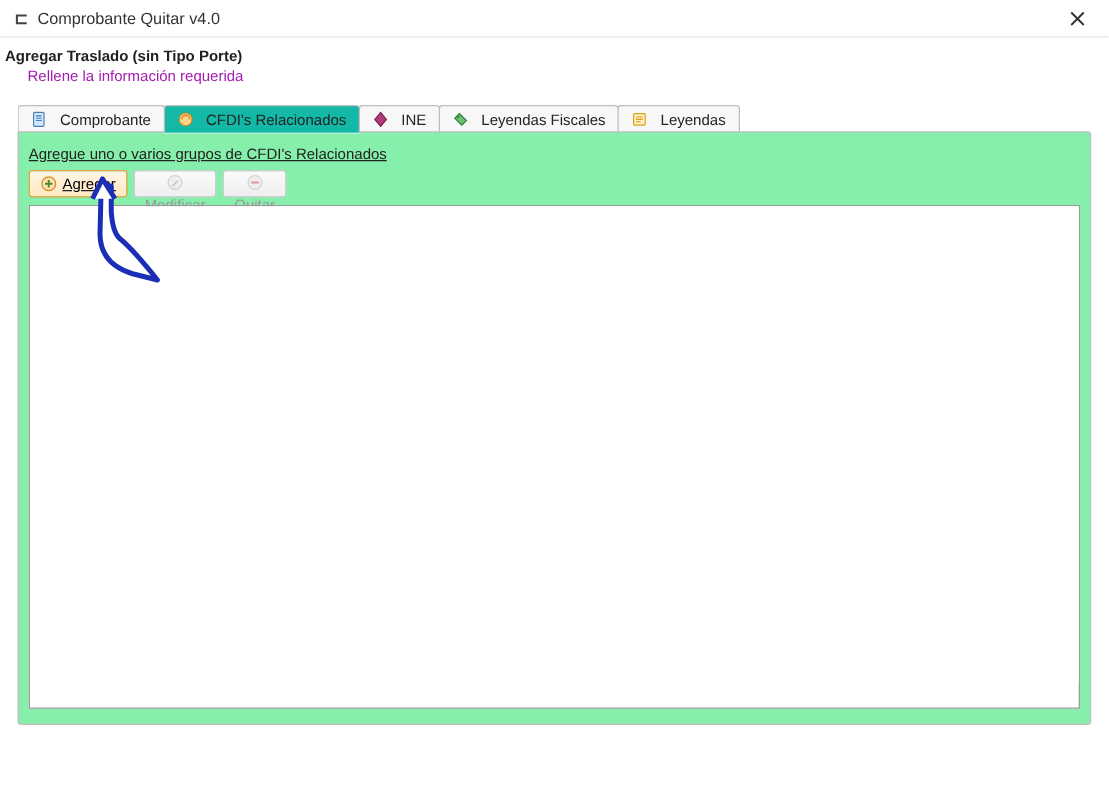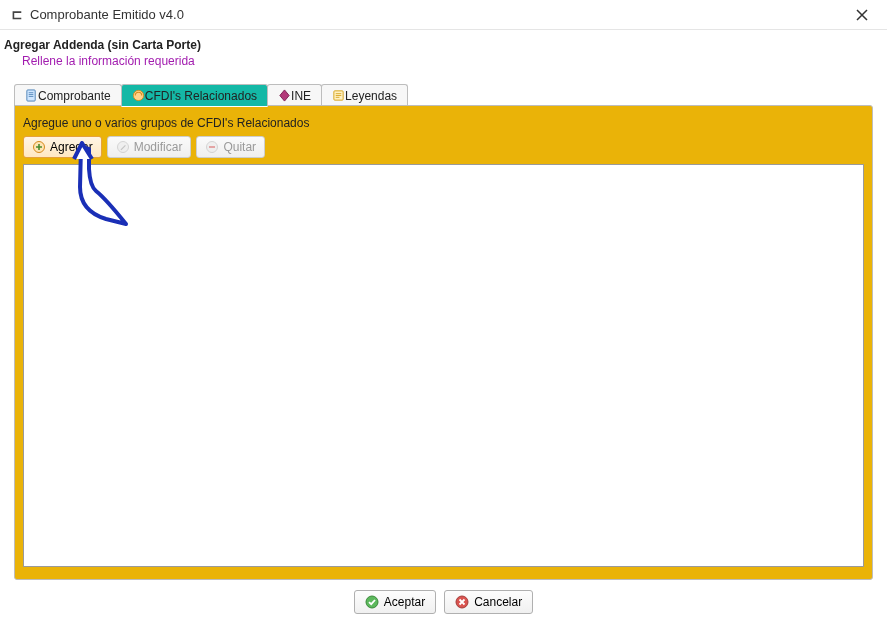--- a/index.html
+++ b/index.html
@@ -48,21 +48,21 @@
     .tabbar {
       display: flex;
       align-items: flex-end;
       position: relative;
       height: 24px;
       margin-bottom: 0;
     }
     .tab {
       display: flex;
       align-items: center;
-      gap: 0;
+      gap: 10px;
       padding: 3px 10px;
       border: 1px solid #bdbdbd;
       border-bottom: none;
       border-radius: 3px 3px 0 0;
       background: #f7f7f7;
       margin-right: -1px;
       cursor: pointer;
       position: relative;
       font-size: 12px;
       height: 22px;
@@ -76,23 +76,24 @@
     }
     .tab-icon { width: 13px; height: 13px; display:inline-flex; align-items:center; justify-content:center; }
     .tab-icon svg { width: 13px; height: 13px; }
 
     .tab-content {
       border: 1px solid #bdbdbd;
       border-top: 1px solid #bdbdbd;
       border-radius: 0 3px 3px 3px;
       padding: 10px 8px 8px 8px;
       margin-top: -1px;
-      background: #eab308;
+      background: #86efac;
       height: 475px;
       position: relative;
+      text-decoration: underline;
     }
     .tab-content-inner {
       position: relative;
       height: 100%;
     }
     .instruction {
       font-size: 12px;
       color: #222;
       margin: 0 0 6px 0;
     }
@@ -115,20 +116,21 @@
     }
     .btn.highlight {
       border: 1px solid #e6a23c;
       background: linear-gradient(#fff5e6,#ffe8c2);
     }
     .btn.disabled {
       color: #9a9a9a;
       cursor: default;
       background: linear-gradient(#fafafa,#efefef);
       border-color: #cdcdcd;
+      flex-direction: column;
     }
     .btn.disabled .btn-icon svg { opacity: .45; }
     .btn .btn-icon { width:14px; height:14px; display:inline-flex; }
     .grid {
       border: 1px solid #9a9a9a;
       height: calc(100% - 52px);
       background: #fff;
     }
     .grid-header {
       display: flex;
@@ -179,30 +181,30 @@
       cursor: pointer;
       height: 24px;
     }
     .fbtn .ficon { width:14px; height:14px; display:inline-flex; }
   </style>
 </head>
 <body>
 
 <div class="titlebar">
   <span class="app-icon">⊏</span>
-  <span class="window-title">Comprobante Emitido v4.0</span>
+  <span class="window-title">Comprobante Quitar v4.0</span>
   <div class="close-btn">
     <svg viewBox="0 0 12 12" width="12" height="12">
         <path d="M1 1 L11 11 M11 1 L1 11" stroke="#333" stroke-width="1.5" fill="none"></path>
       </svg>
   </div>
 </div>
 
 <div class="header-area">
-  <div class="header-title">Agregar Addenda (sin Carta Porte)</div>
+  <div class="header-title">Agregar Traslado (sin Tipo Porte)</div>
   <div class="header-sub">Rellene la información requerida</div>
 </div>
 
 <div class="content">
 
   <div class="tabbar">
     <div class="tab">
       <span class="tab-icon">
         <svg viewBox="0 0 14 14">
             <rect x="2" y="1" width="9" height="12" rx="1" fill="#cfe6ff" stroke="#4a7fb5"></rect>
@@ -220,20 +222,29 @@
       </span>
       <span>CFDI's Relacionados</span>
     </div>
     <div class="tab">
       <span class="tab-icon">
         <svg viewBox="0 0 14 14">
             <path d="M7 1 L12 7 L7 13 L2 7 Z" fill="#b33a7a" stroke="#7a1f52"></path>
           </svg>
       </span>
       <span>INE</span>
+    </div>
+    <div class="tab">
+      <span class="tab-icon">
+        <svg viewBox="0 0 14 14">
+            <path d="M2 6 L6 2 L12 8 L8 12 L2 6 Z" fill="#6fbf73" stroke="#2f7a38"></path>
+            <circle cx="5" cy="5" r="1" fill="#2f7a38"></circle>
+          </svg>
+      </span>
+      <span>Leyendas Fiscales</span>
     </div>
     <div class="tab">
       <span class="tab-icon">
         <svg viewBox="0 0 14 14">
             <rect x="2" y="2" width="10" height="10" rx="1" fill="#fff1c2" stroke="#d4a017"></rect>
             <path d="M4 5h6M4 7h6M4 9h4" stroke="#d4a017" stroke-width="0.9"></path>
           </svg>
       </span>
       <span>Leyendas</span>
     </div>
@@ -278,34 +289,14 @@
       </div>
 
       <svg class="arrow-overlay" viewBox="0 0 80 90">
         <path d="M25 6 L24 46 Q24 70 50 78 L70 83 Q50 58 40 50 Q34 45 33 28 L33 8 Z" fill="#fff" stroke="#1a2fb6" stroke-width="4" stroke-linejoin="round"></path>
         <path d="M18 18 L26 2 L36 18" fill="#fff" stroke="#1a2fb6" stroke-width="4" stroke-linejoin="round"></path>
       </svg>
 
     </div>
   </div>
 
-  <div class="footer">
-    <button class="fbtn">
-      <span class="ficon">
-        <svg viewBox="0 0 14 14">
-            <circle cx="7" cy="7" r="6" fill="#5cb85c" stroke="#3a8a3a"></circle>
-            <path d="M4 7.2 L6.2 9.2 L10 5" stroke="#fff" stroke-width="1.8" fill="none"></path>
-          </svg>
-      </span>
-      <span>Aceptar</span>
-    </button>
-    <button class="fbtn">
-      <span class="ficon">
-        <svg viewBox="0 0 14 14">
-            <circle cx="7" cy="7" r="6" fill="#d9534f" stroke="#a43d3a"></circle>
-            <path d="M4.5 4.5 L9.5 9.5 M9.5 4.5 L4.5 9.5" stroke="#fff" stroke-width="1.8"></path>
-          </svg>
-      </span>
-      <span>Cancelar</span>
-    </button>
-  </div>
 
 </div>
 
 </body></html>

